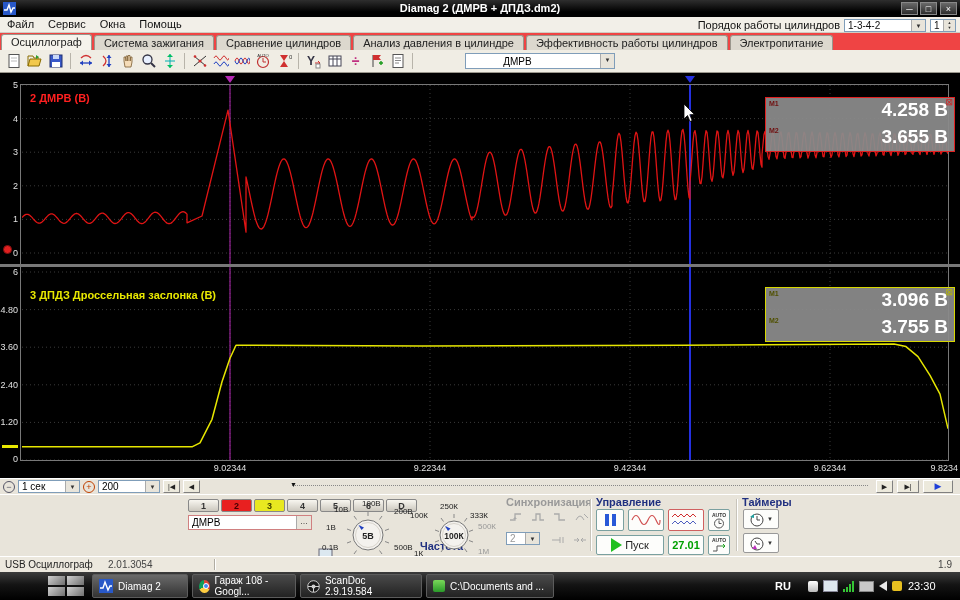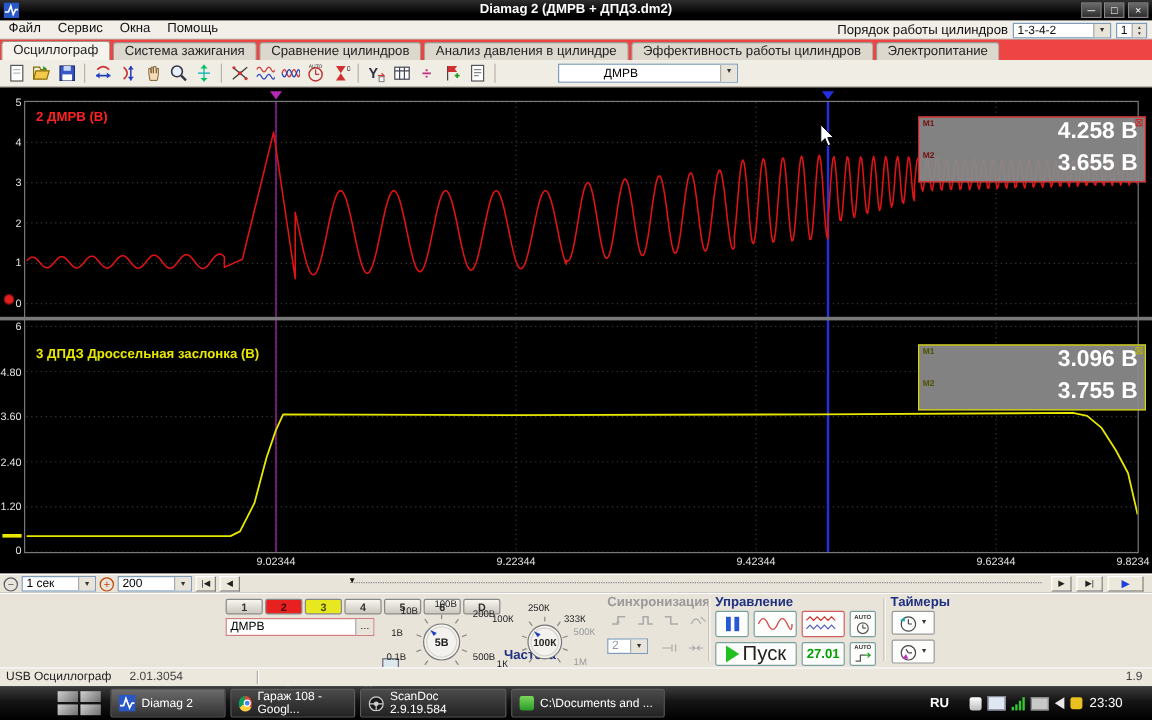--- a/index.html
+++ b/index.html
@@ -556,21 +556,21 @@
   <div class="ctlbtn" style="left:708px;top:14px;width:22px;height:22px;flex-direction:column;gap:0;">
     <span style="font-size:5px;font-weight:bold;color:#333;">AUTO</span>
     <svg width="12" height="11">
         <circle cx="6" cy="5.5" r="4.5" fill="none" stroke="#555"></circle>
         <line x1="6" y1="5.5" x2="6" y2="2.5" stroke="#555"></line>
         <line x1="6" y1="5.5" x2="8.5" y2="5.5" stroke="#555"></line>
       </svg>
   </div>
   <div class="ctlbtn" style="left:596px;top:40px;width:68px;height:20px;">
     <span style="width:0;height:0;border-top:7px solid transparent;border-bottom:7px solid transparent;border-left:11px solid #20c020;"></span>
-    <span style="font-size:17px;color:#222;">Пуск</span>
+    <span style="font-size:11px;color:#222;">Пуск</span>
   </div>
   <div class="ctlbtn" style="left:668px;top:40px;width:36px;height:20px;">
     <span style="font-size:11px;font-weight:bold;color:#00a000;">27.01</span>
   </div>
   <div class="ctlbtn" style="left:708px;top:40px;width:22px;height:20px;flex-direction:column;gap:0;">
     <span style="font-size:5px;font-weight:bold;color:#333;">AUTO</span>
     <svg width="14" height="10">
         <path d="M1,8 h4 v-5 h4" fill="none" stroke="#555"></path>
         <path d="M9,3 l4,0 -2,-2 m2,2 -2,2" stroke="#20a020" fill="none"></path>
       </svg>

